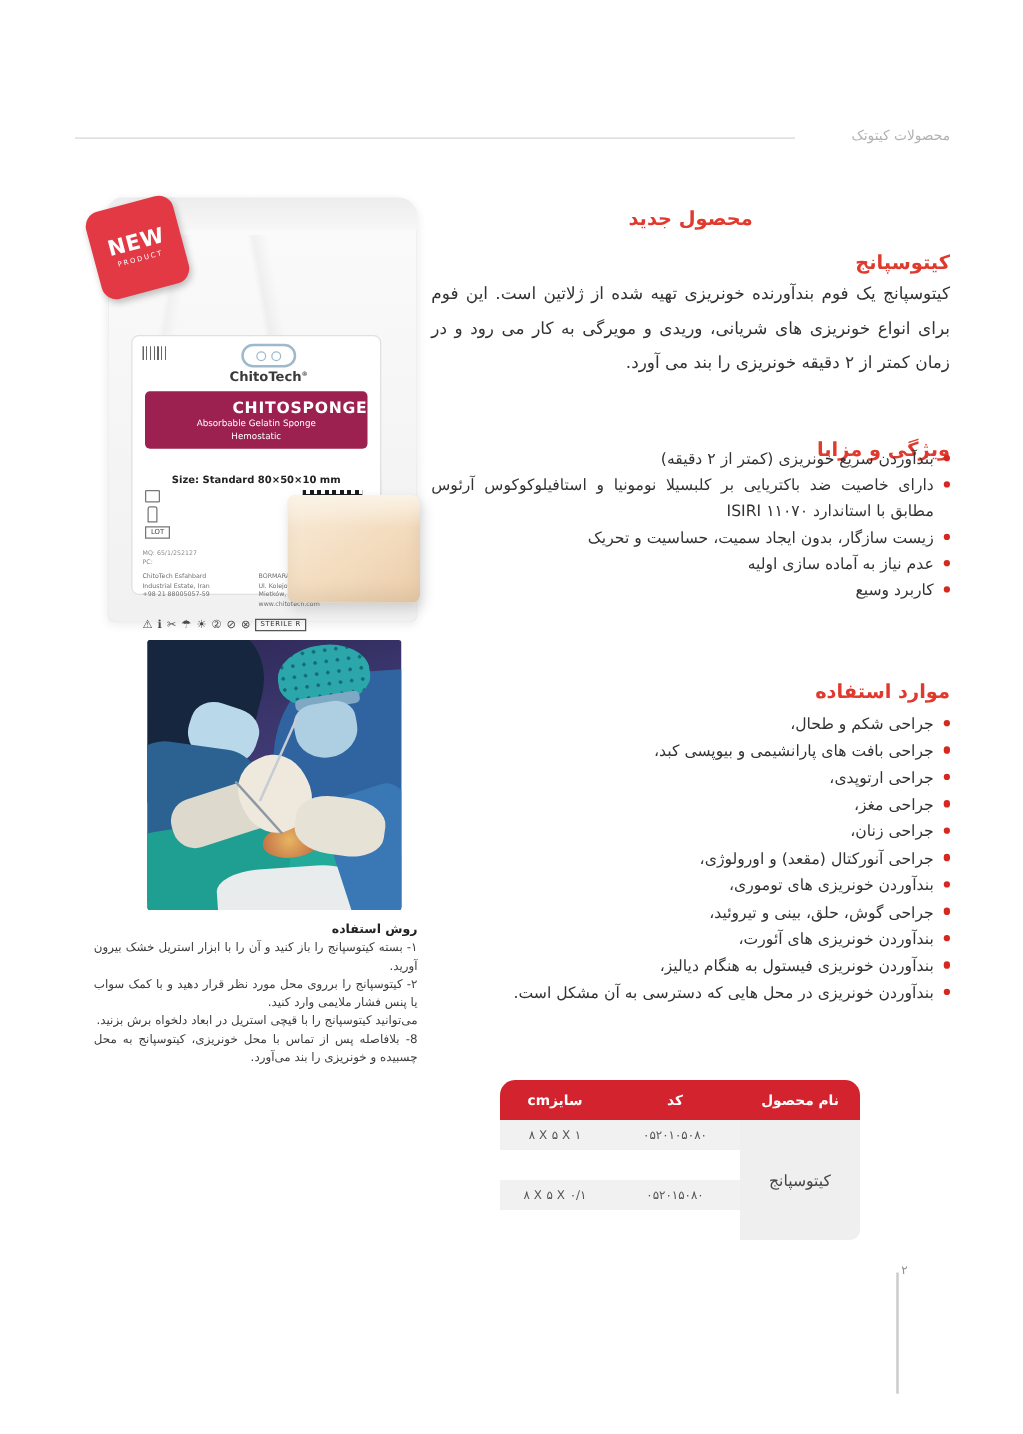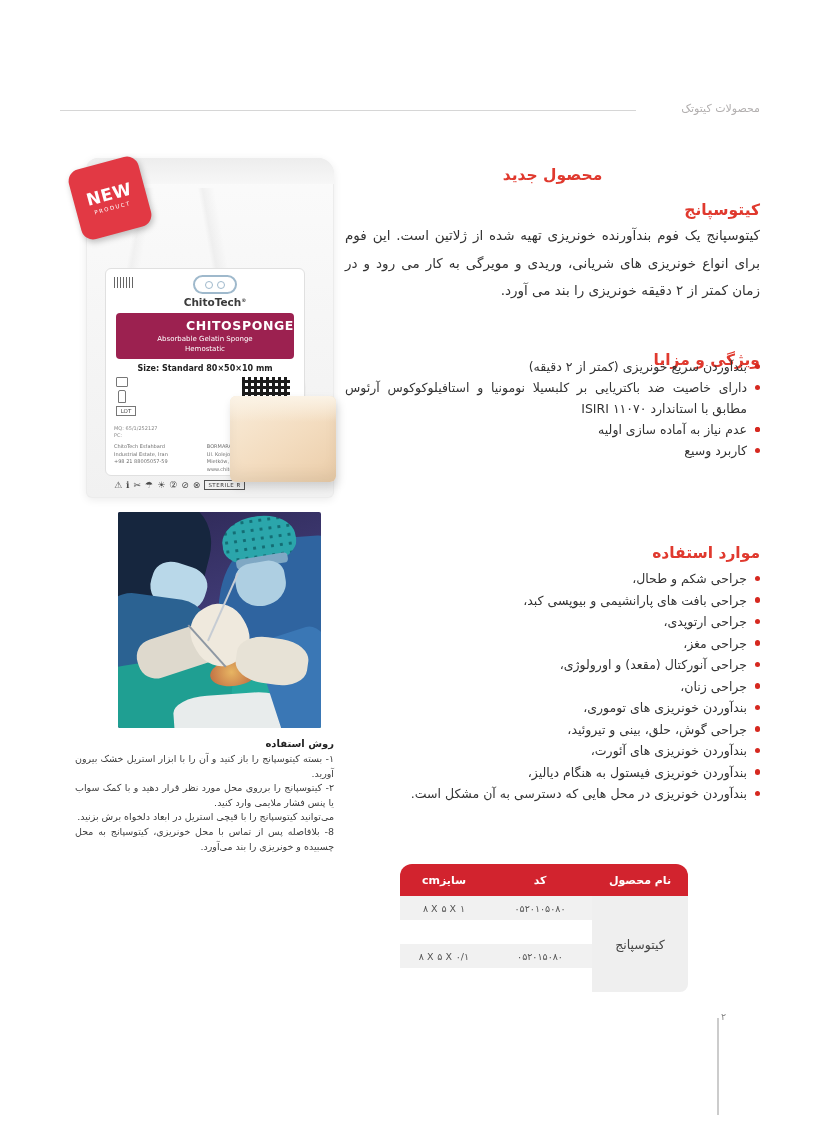--- a/index.html
+++ b/index.html
@@ -39,21 +39,21 @@
   .logo-wrap{flex:1;display:flex;flex-direction:column;align-items:center;}
   .logo-oval{width:40px;height:15px;border:2px solid #9fb9cc;border-radius:10px;
          display:flex;align-items:center;justify-content:center;gap:4px;}
   .logo-oval .dot{width:6px;height:6px;border:1.5px solid #9fb9cc;border-radius:50%;}
   .brand{font-size:10.5px;font-weight:bold;color:#3a3a3a;margin-top:2px;}
   .brand sup{font-size:5px;}
   .red-box{margin:5px auto 0;width:178px;background:#9c2150;border-radius:4px;color:#fff;
          text-align:center;padding:5px 0 6px;}
   .red-box .ptitle{font-size:12.5px;font-weight:bold;letter-spacing:.6px;text-align:right;}
   .red-box .psub{font-size:7px;margin-top:2px;}
-  .size-line{text-align:center;font-size:8px;font-weight:bold;color:#222;margin-top:5px;}
+  .size-line{text-align:center;font-size:8px;font-weight:bold;color:#222;margin-top:20px;}
   .label-mid{display:flex;justify-content:space-between;margin-top:4px;}
   .icons-col{display:flex;flex-direction:column;gap:3px;padding-left:2px;}
   .micon{width:10px;height:8px;border:1px solid #777;border-radius:1px;}
   .micon2{width:6px;height:11px;border:1px solid #777;border-radius:2px 2px 0 0;margin-left:2px;}
   .lot-box{font-size:5.5px;color:#444;border:1px solid #777;padding:0 2px;line-height:8px;width:14px;text-align:center;}
   .qr{width:48px;height:48px;background:
         repeating-linear-gradient(0deg,#1c1c1c 0 3px,transparent 3px 6px),
         repeating-linear-gradient(90deg,#1c1c1c 0 3px,#ffffff 3px 6px);
       outline:3px solid #fff;margin-right:6px;}
   .serial{font-size:5px;color:#8a8a8a;line-height:7px;}
@@ -243,33 +243,33 @@
   </div>
 
   <div class="abs h-red h-center">محصول جدید</div>
   <div class="abs h-red h-prod">کیتوسپانج</div>
   <p class="abs intro">کیتوسپانج یک فوم بندآورنده خونریزی تهیه شده از ژلاتین است. این فوم برای انواع خونریزی های شریانی، وریدی و مویرگی به کار می رود و در زمان کمتر از ۲ دقیقه خونریزی را بند می آورد.</p>
 
   <div class="abs h-red h-feat">ویژگی و مزایا</div>
   <ul class="abs rlist feat">
     <li><span class="bdot"></span><span>بندآوردن سریع خونریزی (کمتر از ۲ دقیقه)</span></li>
     <li><span class="bdot"></span><span>دارای خاصیت ضد باکتریایی بر کلبسیلا نومونیا و استافیلوکوکوس آرئوس مطابق با استاندارد ISIRI ۱۱۰۷۰</span></li>
-    <li><span class="bdot"></span></li>
+    <li><span class="bdot"></span><span>زیست سازگار، بدون ایجاد سمیت، حساسیت و تحریک</span></li>
     <li><span class="bdot"></span><span>عدم نیاز به آماده سازی اولیه</span></li>
     <li><span class="bdot"></span><span>کاربرد وسیع</span></li>
   </ul>
 
   <div class="abs h-red h-uses">موارد استفاده</div>
   <ul class="abs rlist uses">
     <li><span class="bdot"></span><span>جراحی شکم و طحال،</span></li>
     <li><span class="bdot"></span><span>جراحی بافت های پارانشیمی و بیوپسی کبد،</span></li>
     <li><span class="bdot"></span><span>جراحی ارتوپدی،</span></li>
     <li><span class="bdot"></span><span>جراحی مغز،</span></li>
+    <li><span class="bdot"></span><span>جراحی زنان،</span></li>
     <li><span class="bdot"></span><span>جراحی آنورکتال (مقعد) و اورولوژی،</span></li>
-    <li><span class="bdot"></span><span>جراحی زنان،</span></li>
     <li><span class="bdot"></span><span>بندآوردن خونریزی های توموری،</span></li>
     <li><span class="bdot"></span><span>جراحی گوش، حلق، بینی و تیروئید،</span></li>
     <li><span class="bdot"></span><span>بندآوردن خونریزی های آئورت،</span></li>
     <li><span class="bdot"></span><span>بندآوردن خونریزی فیستول به هنگام دیالیز،</span></li>
     <li><span class="bdot"></span><span>بندآوردن خونریزی در محل هایی که دسترسی به آن مشکل است.</span></li>
   </ul>
 
   <div class="abs ptable">
     <div class="th">سایزcm</div>
     <div class="th">کد</div>

